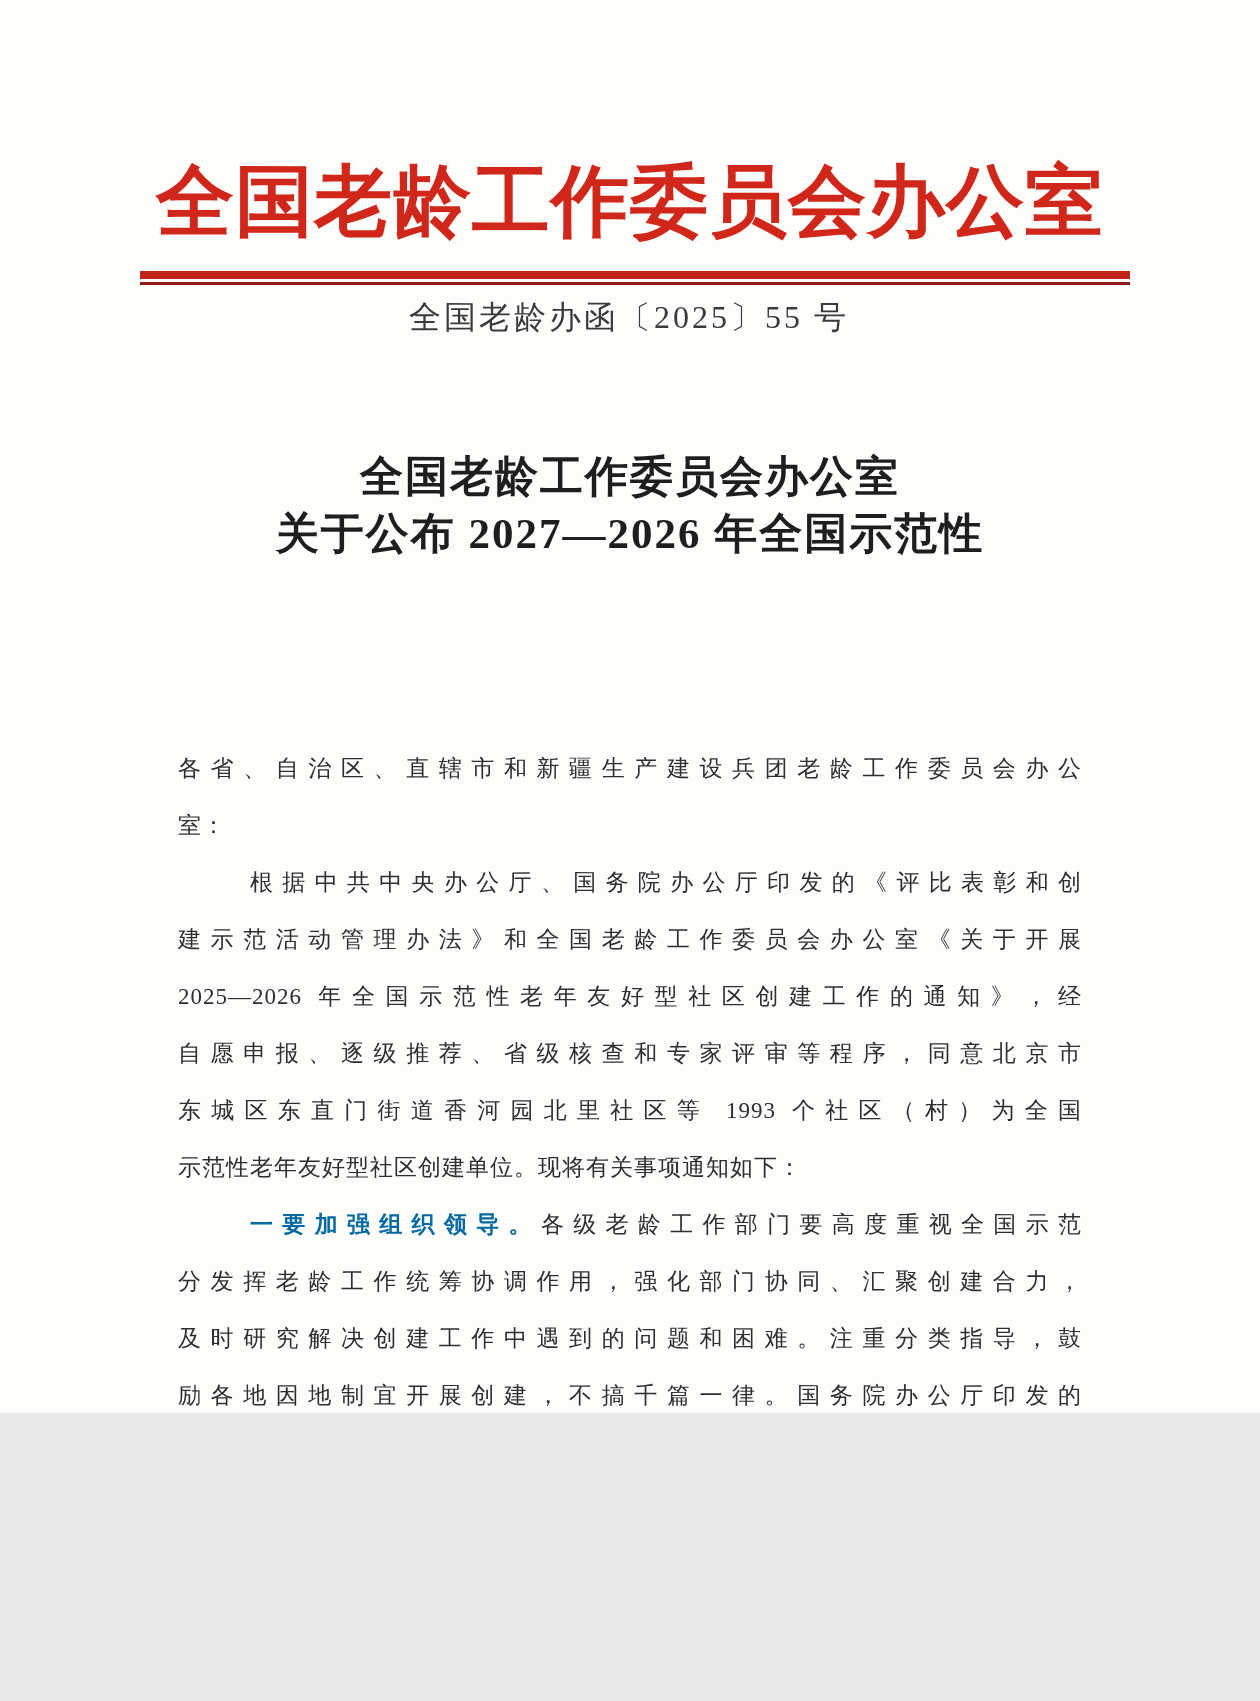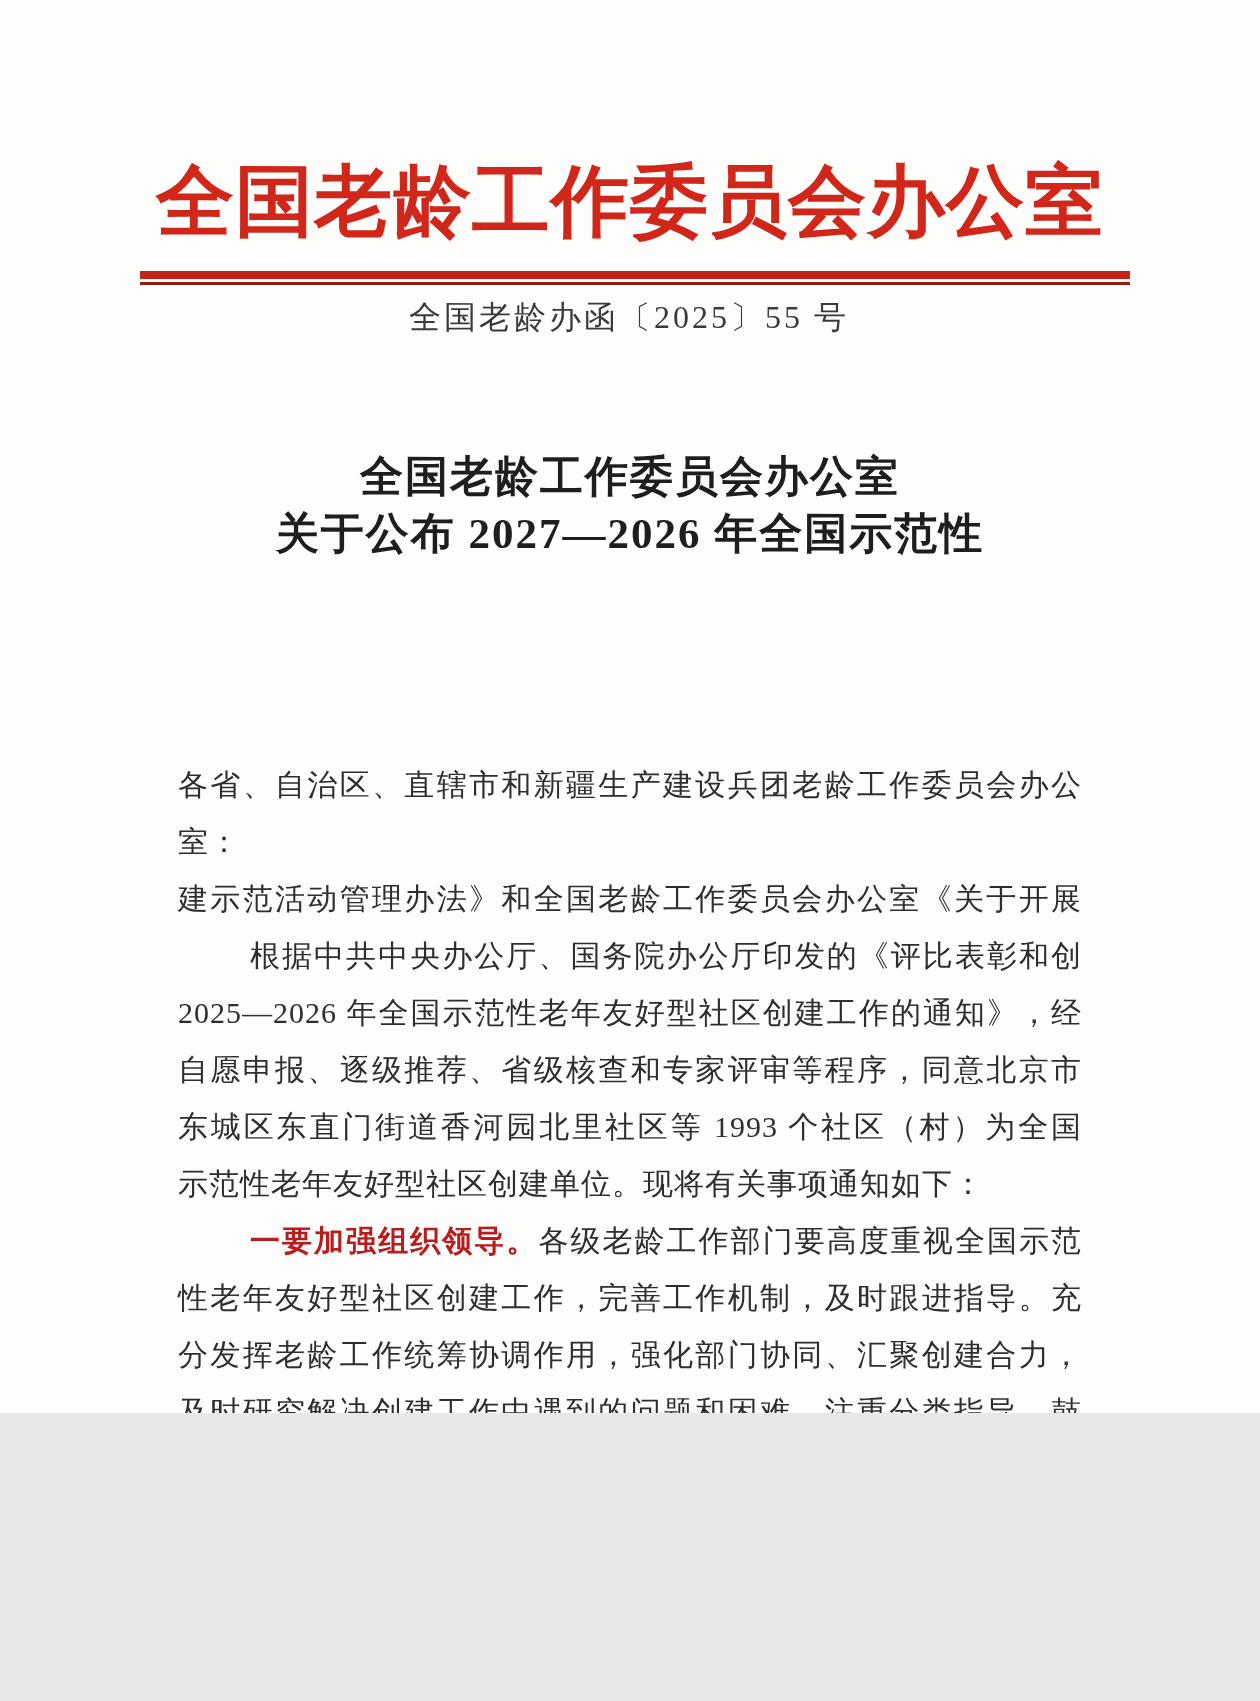--- a/index.html
+++ b/index.html
@@ -62,41 +62,41 @@
     line-height: 57px;
     letter-spacing: 2px;
     color: #1e1e1e;
     font-family: "Liberation Serif", serif;
   }
   
   .notice-body {
     position: absolute;
     left: 178px;
     width: 904px;
-    top: 756px;
-    font-size: 30px;
+    top: 740px;
+    font-size: 23px;
     color: #2e2e2e;
     letter-spacing: 1px;
   }
   .bline {
     height: 57px;
     line-height: 57px;
     white-space: nowrap;
   }
   .bline.fill {
     white-space: normal;
     text-align: justify;
     text-align-last: justify;
     text-justify: inter-character;
   }
   .bline.indent { padding-left: 72px; }
   .bline .lead {
     font-weight: bold;
     font-family: Liberation Sans, sans-serif;
-    color: #b91c1c;
+    color: #0369a1;
   }
   
   .footer-rule { position: absolute; left: 130px; right: 128px; top: 1561px; }
   .footer-rule .rule-thick { height: 9px; }
   .footer-rule .rule-thin { height: 3px; margin-top: 2px; }
 </style>
 </head>
 <body>
 
 <div class="page">
@@ -113,28 +113,27 @@
   <div class="doc-number">全国老龄办函〔2025〕55 号</div>
 
   <section class="notice-title">
     <div>全国老龄工作委员会办公室</div>
     <div>关于公布 2027—2026 年全国示范性</div>
   </section>
 
   <section class="notice-body" id="body-lines">
       <div class="bline fill"><span>各省、自治区、直辖市和新疆生产建设兵团老龄工作委员会办公</span></div>
       <div class="bline"><span>室：</span></div>
+      <div class="bline indent fill"><span>根据中共中央办公厅、国务院办公厅印发的《评比表彰和创</span></div>
       <div class="bline fill"><span>建示范活动管理办法》和全国老龄工作委员会办公室《关于开展</span></div>
-      <div class="bline indent fill"><span>根据中共中央办公厅、国务院办公厅印发的《评比表彰和创</span></div>
       <div class="bline fill"><span>2025—2026 年全国示范性老年友好型社区创建工作的通知》，经</span></div>
       <div class="bline fill"><span>自愿申报、逐级推荐、省级核查和专家评审等程序，同意北京市</span></div>
       <div class="bline fill"><span>东城区东直门街道香河园北里社区等 1993 个社区（村）为全国</span></div>
       <div class="bline"><span>示范性老年友好型社区创建单位。现将有关事项通知如下：</span></div>
       <div class="bline indent fill"><span class="lead">一要加强组织领导。</span><span>各级老龄工作部门要高度重视全国示范</span></div>
-      <div class="bline fill"><span>性老年友好型社区创建工作，完善工作机制，及时跟进指导。充</span></div>
       <div class="bline fill"><span>分发挥老龄工作统筹协调作用，强化部门协同、汇聚创建合力，</span></div>
       <div class="bline fill"><span>及时研究解决创建工作中遇到的问题和困难。注重分类指导，鼓</span></div>
       <div class="bline fill"><span>励各地因地制宜开展创建，不搞千篇一律。国务院办公厅印发的</span></div>
       <div class="bline fill"><span>业优势，加大创建工作支持，推动创建工作规范化、高质量开展。</span></div>
     </section>
 
   <footer class="rule footer-rule">
     <div class="rule-thick"></div>
     <div class="rule-thin"></div>
   </footer>

